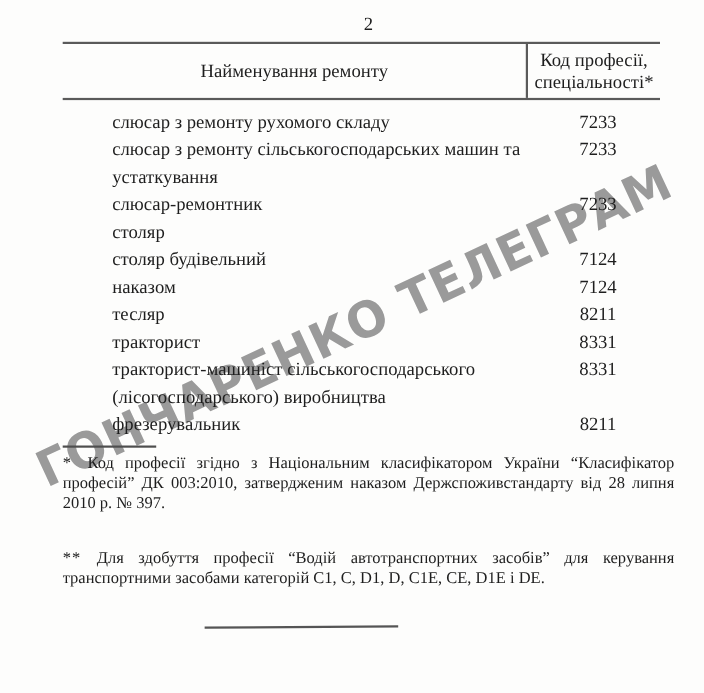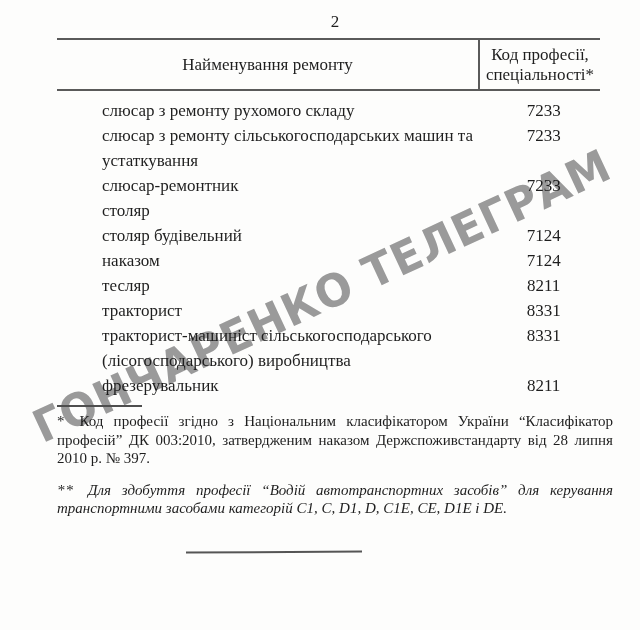--- a/index.html
+++ b/index.html
@@ -82,21 +82,21 @@
     margin-top: 7px;
     margin-bottom: 5px;
   }
   .footnote {
     width: 556px;
     font-size: 15px;
     line-height: 18.5px;
     text-align: justify;
     text-align-last: left;
   }
-  .footnote + .footnote { margin-top: 13px; font-style: italic; }
+  .footnote + .footnote { margin-top: 31px; }
   .fn-marker { padding-right: 14px; letter-spacing: 1px; }
   .bottom-rule {
     width: 176px;
     border-top: 2px solid #555555;
     margin: 33px auto 0 129px;
     transform: rotate(-0.4deg);
   }
 </style>
 </head>
 <body>

